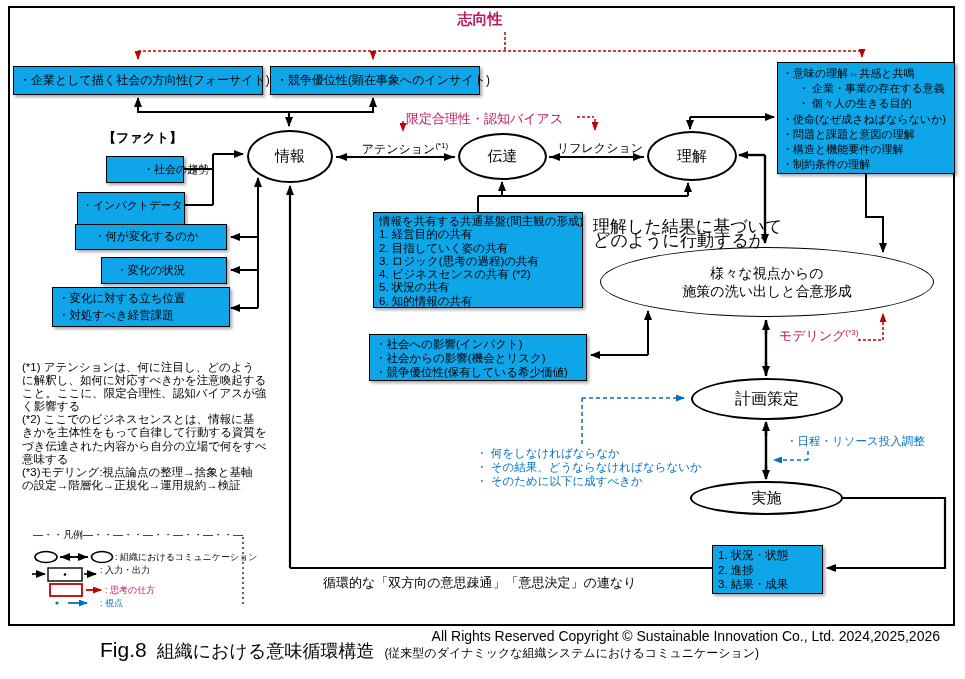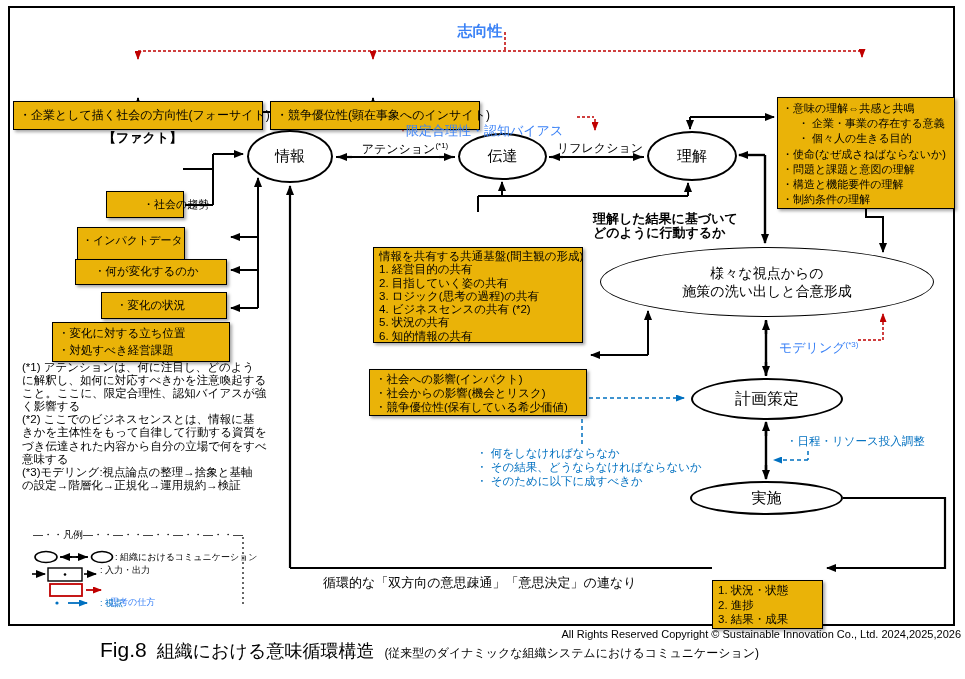--- a/index.html
+++ b/index.html
@@ -1,25 +1,25 @@
 <!DOCTYPE html>
 <html><head>
 <meta charset="utf-8">
 <style>
   html,body{margin:0;padding:0;background:#fff;}
   #canvas{position:relative;width:965px;height:679px;background:#fff;overflow:hidden;
           font-family:"Liberation Sans","DejaVu Sans",sans-serif;color:#000;}
   #wires{position:absolute;left:0;top:0;z-index:1;}
   .frame{position:absolute;border:2px solid #000;z-index:0;background:#fff;}
-  .wbox{position:absolute;background:#eab308;border:1.5px solid #000;box-shadow:2px 2px 3px rgba(0,0,0,.35);
-        z-index:2;box-sizing:border-box;margin-top:35px;}
+  .wbox{position:absolute;background:#0ea5e9;border:1.5px solid #000;box-shadow:2px 2px 3px rgba(0,0,0,.35);
+        z-index:2;box-sizing:border-box;}
   .ell{position:absolute;background:#fff;border:2px solid #000;border-radius:50%;z-index:2;
        display:flex;align-items:center;justify-content:center;text-align:center;box-sizing:border-box;}
   .lbl{position:absolute;z-index:3;white-space:nowrap;}
-  .red{color:#3b82f6;margin-top:12px;}
+  .red{color:#be185d;}
   .blue{color:#0070C0;}
   .lines{padding:2px 5px;}
   .lines div{white-space:nowrap;}
   .indent{padding-left:16px;}
   sup{font-size:8px;}
   .legend-label{position:absolute;font-size:9px;white-space:nowrap;z-index:3;}
 </style>
 </head>
 <body>
 
@@ -220,21 +220,21 @@
       <div>情報を共有する共通基盤(間主観の形成)</div>
       <div>1. 経営目的の共有</div>
       <div>2. 目指していく姿の共有</div>
       <div>3. ロジック(思考の過程)の共有</div>
       <div>4. ビジネスセンスの共有 (*2)</div>
       <div>5. 状況の共有</div>
       <div>6. 知的情報の共有</div>
     </div>
   </div>
 
-  <div class="lbl" style="left:593px;top:212px;font-size:13px;line-height:14px;font-weight:bold;">
+  <div class="lbl" style="left:593px;top:220px;font-size:17px;line-height:14px;">
     <div>理解した結果に基づいて</div>
     <div>どのように行動するか</div>
   </div>
 
   <div class="ell" style="left:600px;top:247px;width:334px;height:70px;font-size:14px;line-height:18px;border-width:1.8px;">
     <div>
       <div>様々な視点からの</div>
       <div>施策の洗い出しと合意形成</div>
     </div>
   </div>
@@ -285,21 +285,21 @@
   <div class="wbox" style="left:712px;top:545px;width:111px;height:49px;">
     <div class="lines" style="font-size:11.5px;line-height:14.6px;">
       <div>1. 状況・状態</div>
       <div>2. 進捗</div>
       <div>3. 結果・成果</div>
     </div>
   </div>
 
   <div class="lbl" style="left:323px;top:574px;font-size:13px;">循環的な「双方向の意思疎通」「意思決定」の連なり</div>
 
-  <div class="lbl" style="left:409px;top:628px;width:552px;text-align:right;font-size:11px;">All Rights Reserved Copyright © Sustainable Innovation Co., Ltd. 2024,2025,2026</div>
+  <div class="lbl" style="left:388px;top:628px;width:552px;text-align:right;font-size:14px;">All Rights Reserved Copyright © Sustainable Innovation Co., Ltd. 2024,2025,2026</div>
 
   <div style="position:absolute;left:100px;top:638px;display:flex;align-items:baseline;gap:10px;z-index:3;white-space:nowrap;">
     <span style="font-size:21px;">Fig.8</span>
     <span style="font-size:18px;">組織における意味循環構造</span>
     <span style="font-size:12px;">(従来型のダイナミックな組織システムにおけるコミュニケーション)</span>
   </div>
 
 </div>
 
 </body></html>

